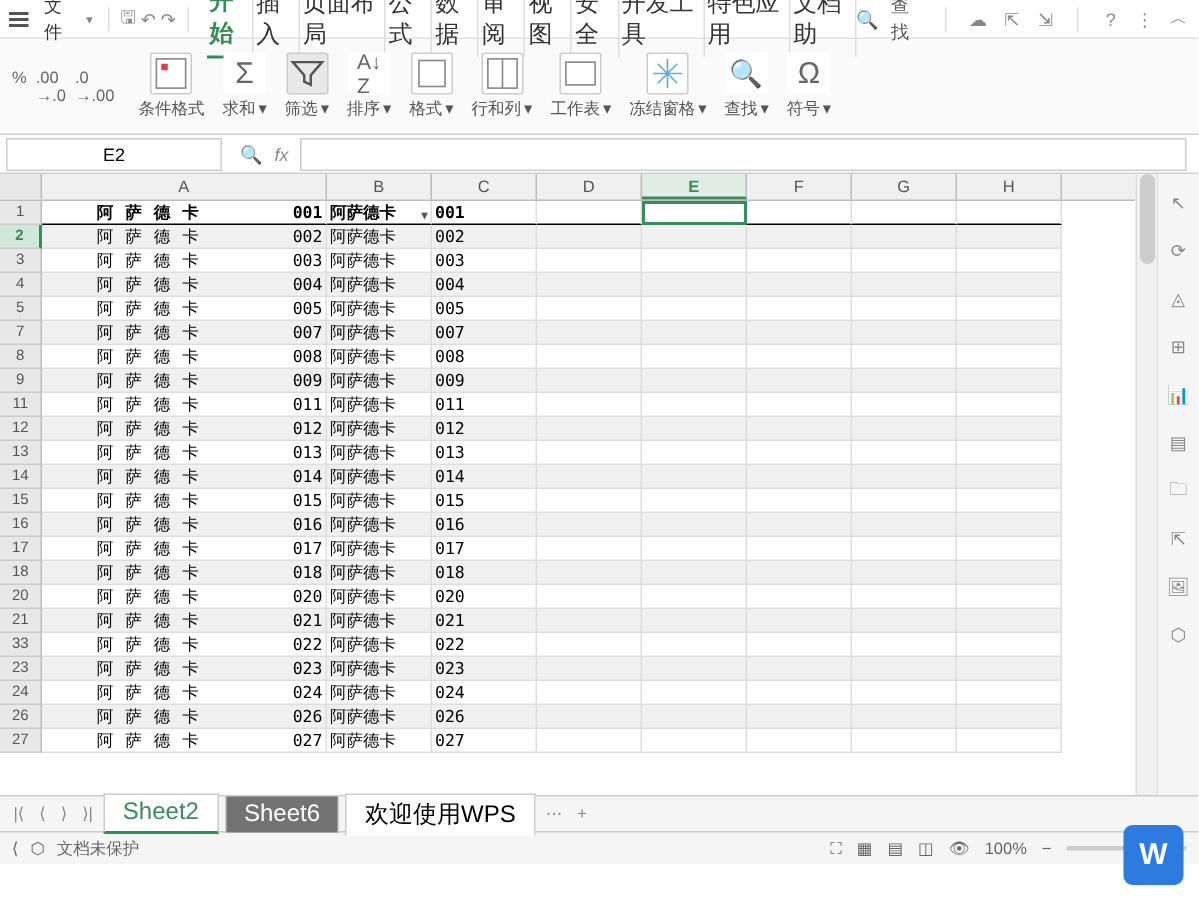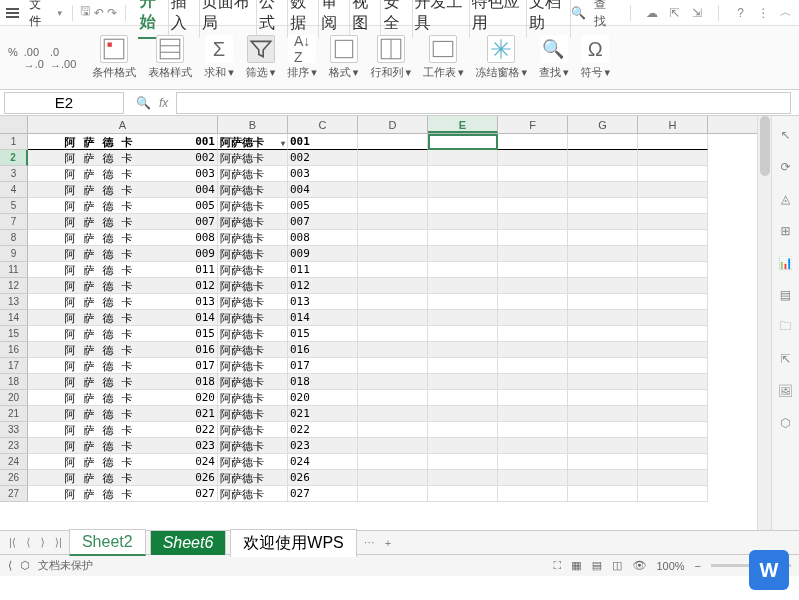--- a/index.html
+++ b/index.html
@@ -17,21 +17,21 @@
 .top-right { margin-left: auto; display: flex; align-items: center; gap: 8px; }
 .search-label { font-size: 12px; color: #555; }
 .ribbon { height: 64px; display: flex; align-items: center; padding: 4px 8px; gap: 12px; border-bottom: 1px solid #d0d0d0; background: #fafafa; }
 .ribbon-group { display: flex; flex-direction: column; align-items: center; gap: 2px; }
 .ribbon-icon { width: 28px; height: 28px; border: 1px solid #ccc; border-radius: 2px; display: flex; align-items: center; justify-content: center; background: #fff; }
 .ribbon-icon.active { background: #e8e8e8; }
 .ribbon-label { font-size: 11px; color: #555; display: flex; align-items: center; gap: 2px; }
 .decimal-group { display: flex; gap: 6px; margin-right: 4px; }
 .decimal-btn { font-size: 11px; color: #666; cursor: pointer; }
 .formula-bar { height: 26px; display: flex; align-items: center; border-bottom: 1px solid #d0d0d0; }
-.name-box { width: 120px; height: 22px; border: 1px solid #ccc; margin: 0 4px; text-align: center; font-size: 15px; display: flex; align-items: center; justify-content: center; background: #fff; }
+.name-box { width: 144px; height: 22px; border: 1px solid #ccc; margin: 0 4px; text-align: center; font-size: 12px; display: flex; align-items: center; justify-content: center; background: #fff; }
 .fx-icons { display: flex; gap: 8px; align-items: center; padding: 0 8px; color: #888; }
 .formula-input { flex: 1; height: 22px; border: 1px solid #ccc; margin-right: 8px; background: #fff; }
 .sheet-area { display: flex; height: 414px; position: relative; }
 .grid-wrap { flex: 1; overflow: hidden; position: relative; }
 .col-headers { display: flex; height: 18px; background: #f0f0f0; border-bottom: 1px solid #bbb; }
 .corner { width: 28px; border-right: 1px solid #bbb; background: #e8e8e8; }
 .col-h { border-right: 1px solid #bbb; text-align: center; font-size: 11px; color: #555; line-height: 18px; }
 .col-h.A { width: 190px; }
 .col-h.B { width: 70px; }
 .col-h.C { width: 70px; }
@@ -55,21 +55,21 @@
 .filter-icon { position: absolute; right: 2px; top: 2px; font-size: 8px; color: #555; }
 .selected-cell { position: absolute; border: 2px solid #3a8b5c; pointer-events: none; }
 .side-toolbar { width: 28px; background: #f5f5f5; border-left: 1px solid #ddd; display: flex; flex-direction: column; align-items: center; gap: 14px; padding-top: 10px; }
 .side-icon { width: 18px; height: 18px; color: #888; cursor: pointer; display: flex; align-items: center; justify-content: center; }
 .vscroll { width: 14px; background: #f0f0f0; border-left: 1px solid #ddd; position: relative; }
 .vscroll-thumb { position: absolute; top: 0; left: 2px; width: 10px; height: 60px; background: #ccc; border-radius: 5px; }
 .sheet-tabs { height: 24px; display: flex; align-items: center; border-top: 1px solid #ccc; background: #f5f5f5; padding: 0 6px; gap: 4px; }
 .nav-btn { font-size: 11px; color: #888; cursor: pointer; padding: 0 3px; }
 .sheet-tab { padding: 3px 12px; font-size: 16px; cursor: pointer; background: #fff; border: 1px solid #ccc; border-bottom: none; }
 .sheet-tab.active { color: #3a8b5c; border-bottom: 2px solid #3a8b5c; }
-.sheet-tab.red { background: #15803d; color: #fff; font-style: italic; }
+.sheet-tab.red { background: #737373; color: #fff; }
 .status-bar { height: 22px; display: flex; align-items: center; border-top: 1px solid #ccc; background: #f5f5f5; padding: 0 8px; gap: 8px; font-size: 11px; color: #666; }
 .status-right { margin-left: auto; display: flex; align-items: center; gap: 10px; }
 .zoom-slider { width: 80px; height: 3px; background: #ccc; position: relative; }
 .zoom-thumb { position: absolute; left: 38px; top: -3px; width: 8px; height: 8px; background: #888; border-radius: 50%; }
 .watermark { position: absolute; right: 10px; bottom: 10px; display: flex; align-items: center; gap: 6px; pointer-events: none; }
 .wm-logo { width: 40px; height: 40px; background: #2d7be0; border-radius: 6px; display: flex; align-items: center; justify-content: center; color: #fff; font-weight: bold; font-size: 20px; }
 .wm-text { font-size: 22px; font-weight: bold; color: #333; }
 svg { width: 100%; height: 100%; }
 </style>
 </head>
@@ -124,30 +124,20 @@
   <div class="ribbon-group">
     <div class="ribbon-icon">
         <svg viewBox="0 0 24 24">
           <rect x="3" y="3" width="18" height="18" fill="none" stroke="#888"></rect>
           <rect x="6" y="6" width="4" height="4" fill="#e04040"></rect>
         </svg>
       </div>
     <span class="ribbon-label">条件格式</span>
   </div>
   <div class="ribbon-group">
-    <div class="ribbon-icon">
-        <svg viewBox="0 0 24 24">
-          <rect x="3" y="3" width="18" height="18" fill="none" stroke="#888"></rect>
-          <line x1="3" y1="9" x2="21" y2="9" stroke="#888"></line>
-          <line x1="3" y1="15" x2="21" y2="15" stroke="#888"></line>
-        </svg>
-      </div>
-    <span class="ribbon-label">表格样式</span>
-  </div>
-  <div class="ribbon-group">
     <div class="ribbon-icon" style="border:none;font-size:20px;color:#666;">Σ</div>
     <span class="ribbon-label"><span>求和</span> ▾</span>
   </div>
   <div class="ribbon-group">
     <div class="ribbon-icon active">
         <svg viewBox="0 0 24 24">
           <path d="M3 5h18l-7 8v6l-4-2v-4z" fill="none" stroke="#555" stroke-width="1.5"></path>
         </svg>
       </div>
     <span class="ribbon-label"><span>筛选</span> ▾</span>

